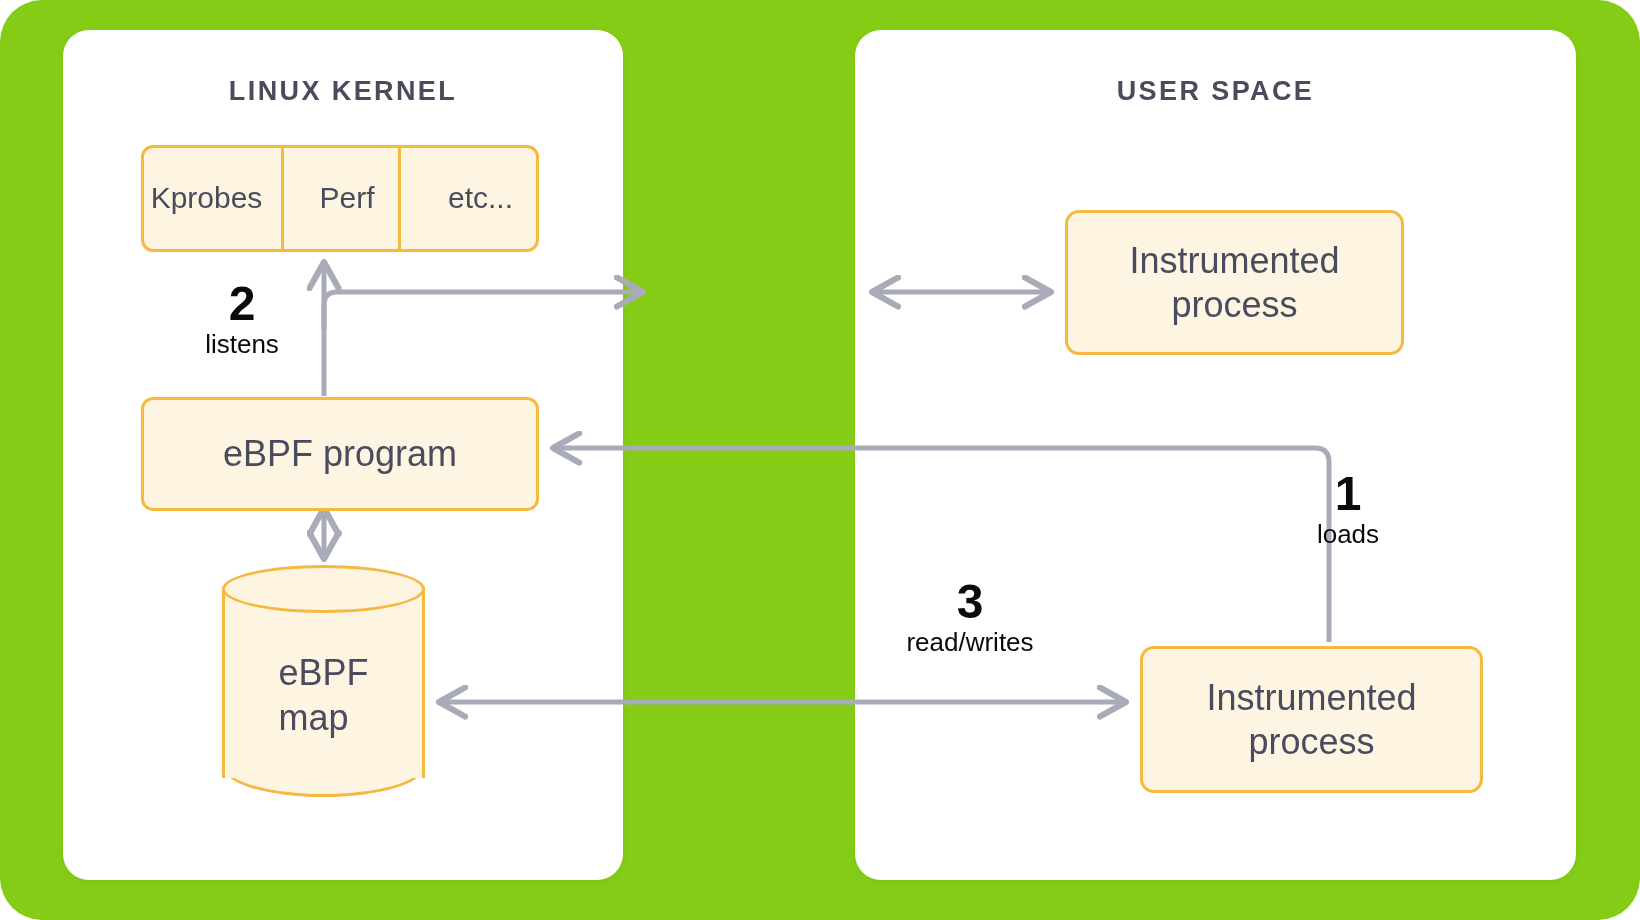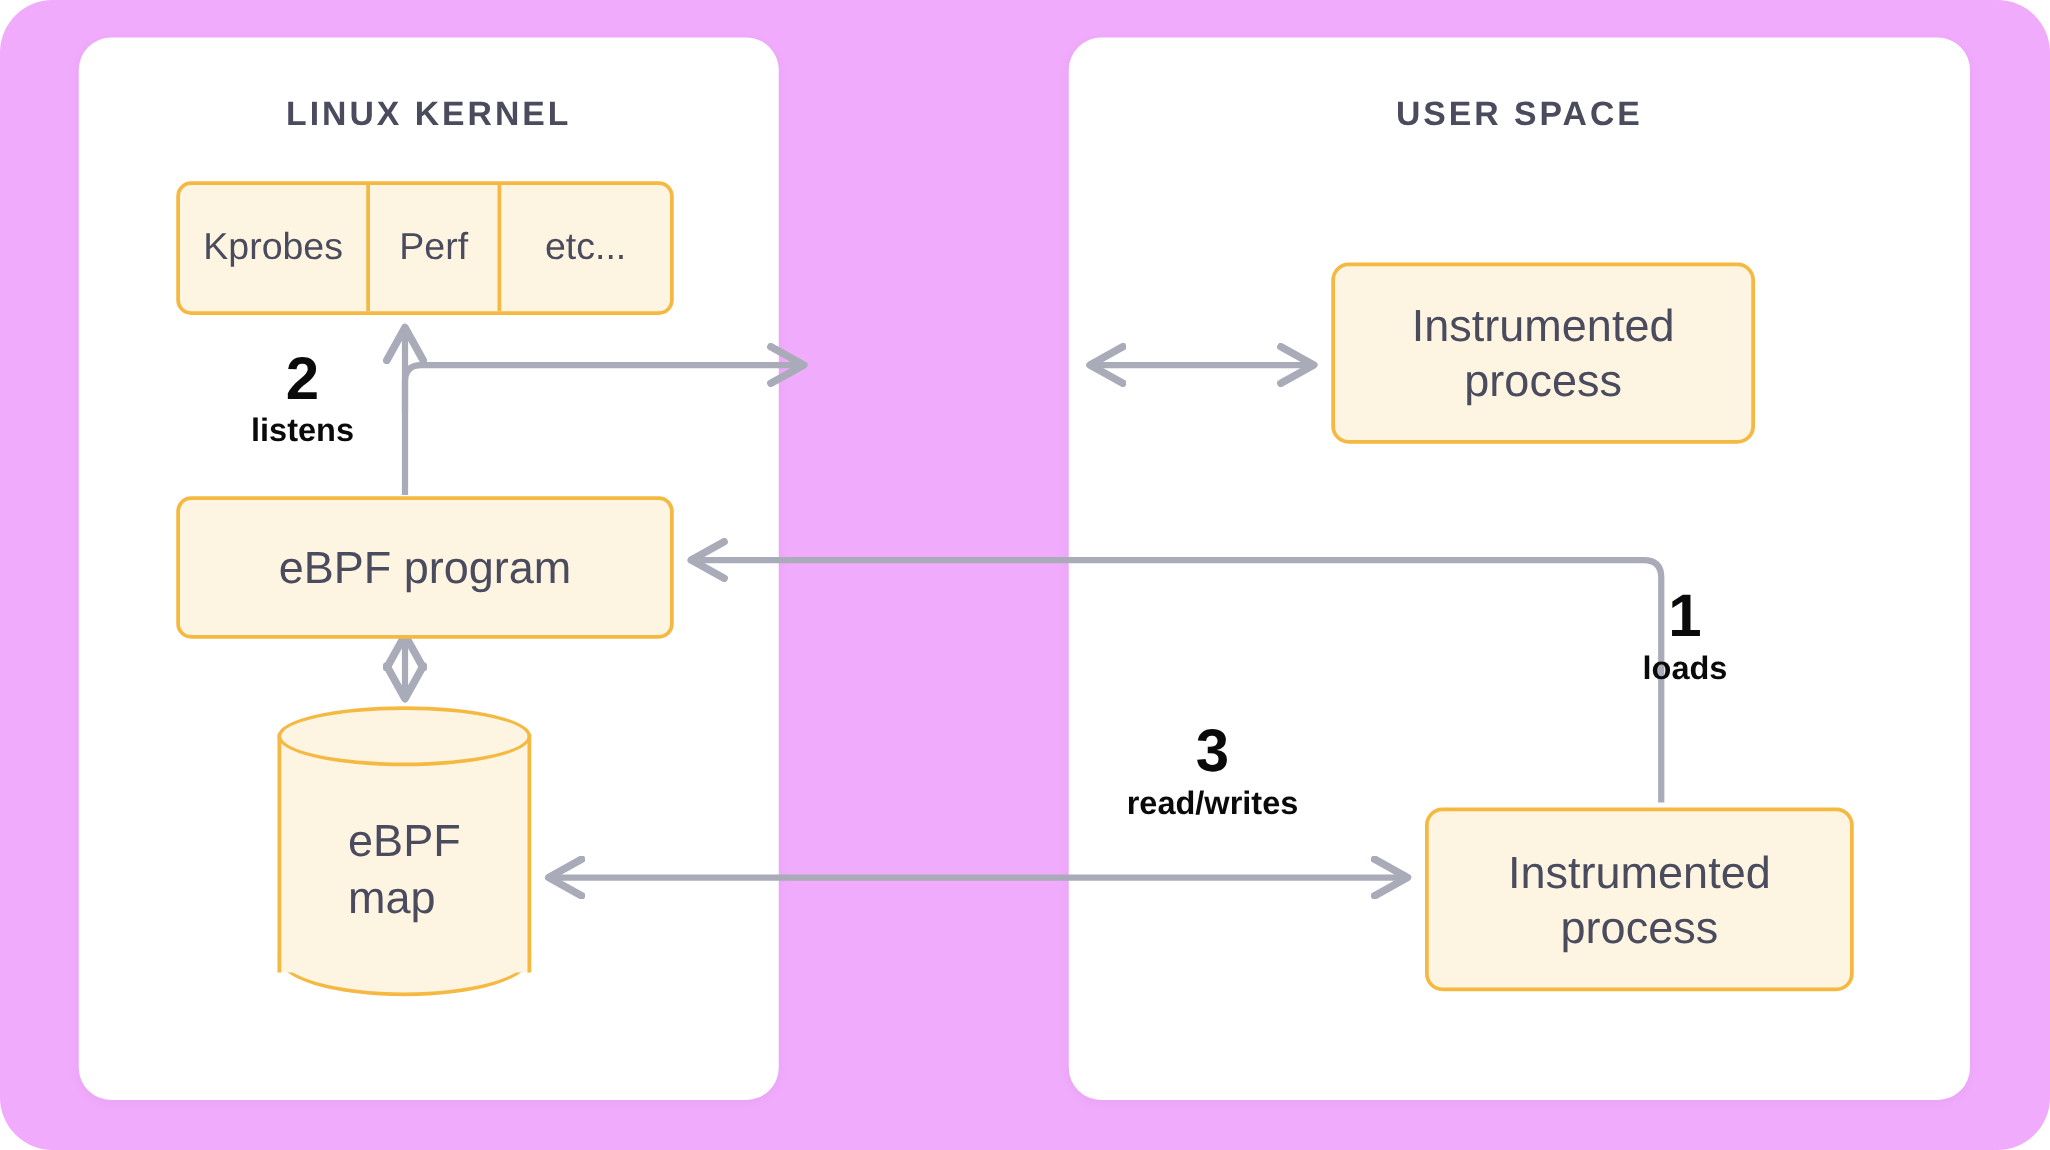--- a/index.html
+++ b/index.html
@@ -7,21 +7,21 @@
     background: #ffffff;
   }
   body {
     width: 1640px; height: 920px;
     font-family: "Liberation Sans", sans-serif;
     overflow: hidden;
   }
   #canvas {
     position: relative;
     width: 1640px; height: 920px;
-    background: #f0abfc;
+    background: #84cc16;
     border-radius: 42px;
     overflow: hidden;
   }
   .panel {
     position: absolute;
     background: #ffffff;
     border-radius: 26px;
     box-shadow: 0 2px 10px rgba(0,0,0,0.035);
   }
   #panel-kernel { left: 63px;  top: 30px; width: 560px; height: 850px; }
@@ -43,20 +43,21 @@
     box-sizing: border-box;
     background: #fdf5e2;
     border: 3px solid #f5b942;
     border-radius: 12px;
     display: flex;
     align-items: center;
     justify-content: center;
     text-align: center;
     color: #4b4b5e;
     line-height: 1.22;
+    gap: 12px;
   }
 
   #node-probes {
     left: 141px; top: 145px; width: 398px; height: 107px;
     border-radius: 12px;
     padding: 0;
     display: flex;
     overflow: hidden;
   }
   #node-probes .cell {
@@ -134,21 +135,21 @@
   }
 
   
   .step {
     position: absolute;
     text-align: center;
     color: #0a0a0a;
     white-space: nowrap;
   }
   .step .num  { font-size: 48px; font-weight: bold; line-height: 1.0; }
-  .step .word { font-size: 26px; font-weight: bold; line-height: 1.25; }
+  .step .word { font-size: 26px; font-weight: normal; line-height: 1.25; }
 
   #step-2 { left: 176px; top: 280px; width: 132px; }
   #step-1 { left: 1288px; top: 470px; width: 120px; }
   #step-3 { left: 880px; top: 578px; width: 180px; }
 
   svg#wires {
     position: absolute;
     left: 0; top: 0;
     width: 1640px; height: 920px;
     pointer-events: none;

